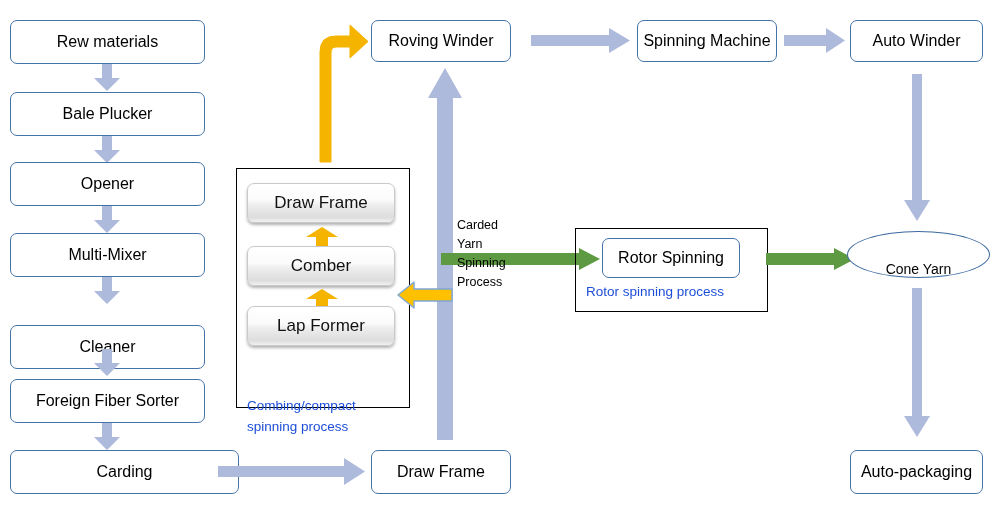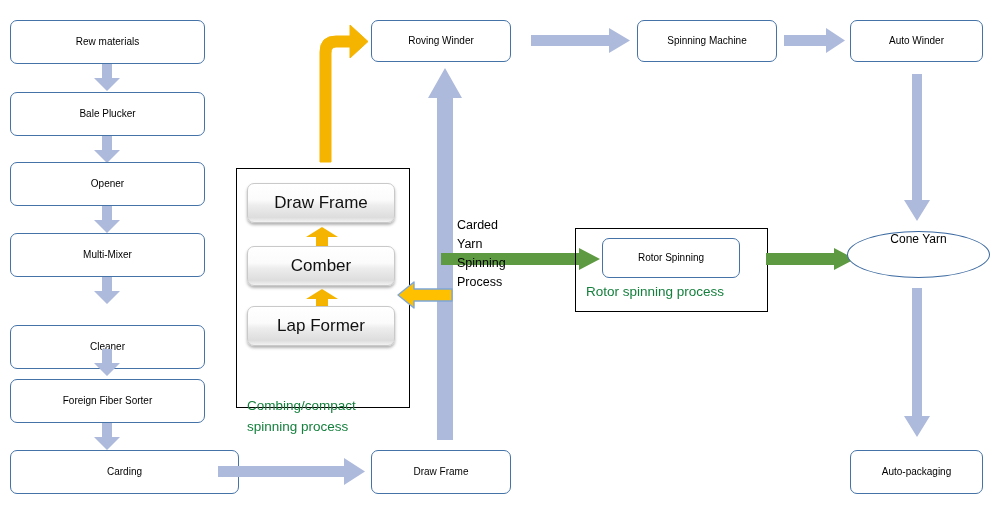--- a/index.html
+++ b/index.html
@@ -18,36 +18,36 @@
   .pbox{
     position:absolute;
     box-sizing:border-box;
     border:1.3px solid #4573A7;
     border-radius:7px;
     background:#ffffff;
     display:flex;
     align-items:center;
     justify-content:center;
     color:#000000;
-    font-size:10px;
+    font-size:16px;
     line-height:1.15;
     text-align:center;
     white-space:nowrap;
   }
   
   .ellipse{
     position:absolute;
     box-sizing:border-box;
     border:1.3px solid #3C6AA0;
     border-radius:50%;
     background:#ffffff;
     display:flex;
-    align-items:flex-start;
+    align-items:flex-end;
     justify-content:center;
-    font-size:12px;
+    font-size:14px;
     color:#000;
     white-space:nowrap;
   }
   
   .bevel{
     position:absolute;
     box-sizing:border-box;
     border:1px solid #c9c9c9;
     border-radius:7px;
     background:linear-gradient(to bottom,#ffffff 0%,#fbfbfb 42%,#ededed 56%,#dddddd 88%,#f2f2f2 100%);
@@ -62,21 +62,21 @@
   
   .groupbox{
     position:absolute;
     box-sizing:border-box;
     border:1.3px solid #000000;
     background:transparent;
   }
   .caption{
     position:absolute;
     font-size:13.5px;
-    color:#15803d;
+    color:#1d4ed8;
     line-height:1.55;
     white-space:pre-line;
   }
   .vlabel{
     position:absolute;
     font-size:12.5px;
     color:#000;
     line-height:1.52;
     white-space:pre-line;
   }

